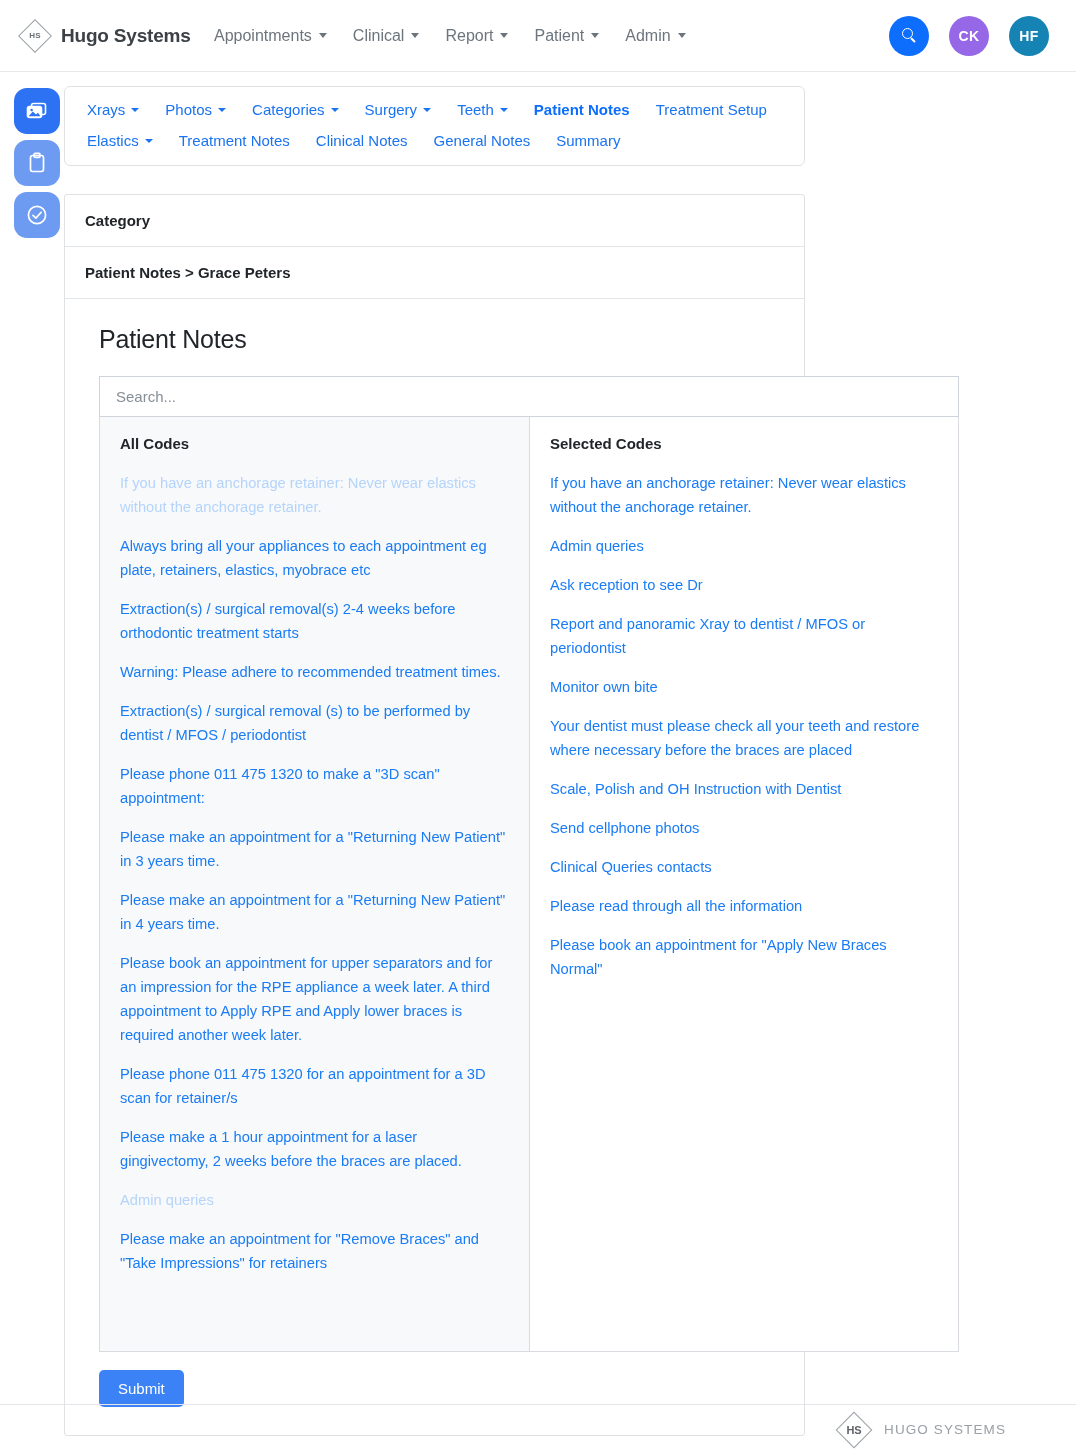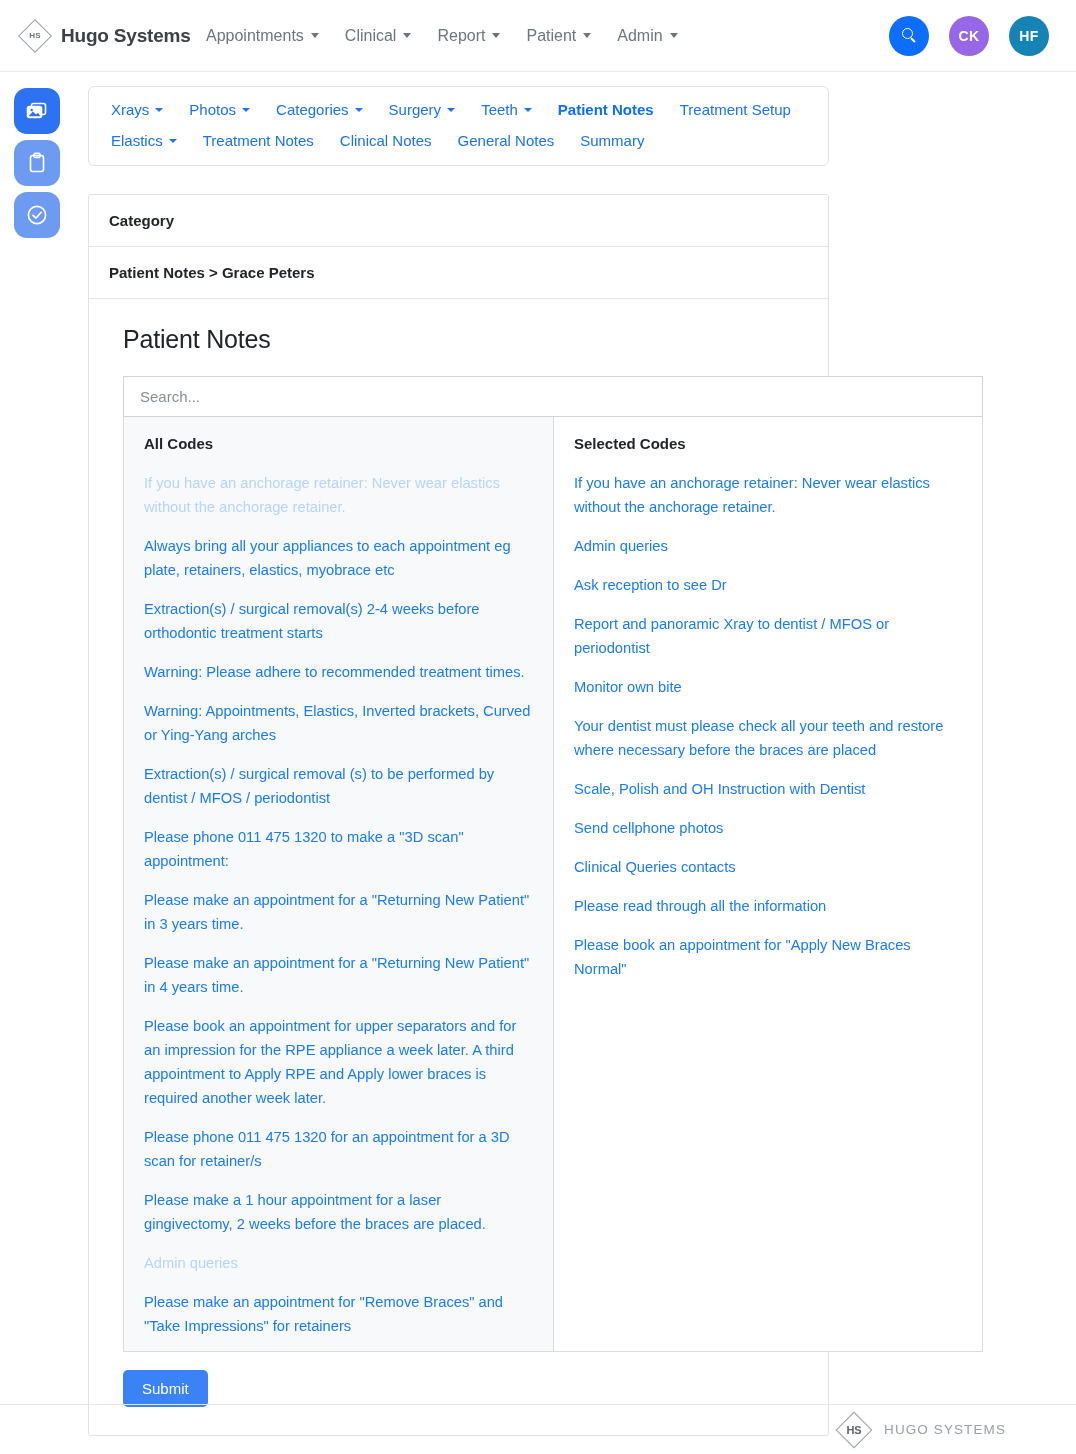--- a/index.html
+++ b/index.html
@@ -52,21 +52,21 @@
     font-size: 19px;
     font-weight: bold;
     color: #3c4145;
     letter-spacing: -.2px;
     white-space: nowrap;
   }
   .navlinks {
     display: flex;
     align-items: center;
     gap: 26px;
-    margin-left: 28px;
+    margin-left: 36px;
   }
   .navlink {
     font-size: 16px;
     color: #6c757d;
     display: inline-flex;
     align-items: center;
     gap: 7px;
     cursor: pointer;
     white-space: nowrap;
   }
@@ -133,21 +133,21 @@
     border-radius: 13px;
     display: flex; align-items: center; justify-content: center;
     cursor: pointer;
   }
   .rail-btn.active { background: #2d72f3; }
   .rail-btn.dim { background: #6d9bf1; }
 
   
   .page {
     position: absolute;
-    left: 88px;
+    left: 64px;
     top: 86px;
     width: 741px;
   }
   .card {
     background: #fff;
     border: 1px solid #dfe2e5;
     border-radius: 6px;
   }
   .tabs-card {
     padding: 14px 22px 16px 22px;
@@ -442,21 +442,20 @@
 
       <div class="dual">
 
         <div class="col col-left">
           <div class="col-head">All Codes</div>
 
           <div class="code-item used">If you have an anchorage retainer: Never wear elastics without the anchorage retainer.</div>
           <div class="code-item">Always bring all your appliances to each appointment eg plate, retainers, elastics, myobrace etc</div>
           <div class="code-item">Extraction(s) / surgical removal(s) 2-4 weeks before orthodontic treatment starts</div>
           <div class="code-item">Warning: Please adhere to recommended treatment times.</div>
-          <div class="code-item">Warning: Appointments, Elastics, Inverted brackets, Curved or Ying-Yang arches</div>
           <div class="code-item">Extraction(s) / surgical removal (s) to be performed by dentist / MFOS / periodontist</div>
           <div class="code-item">Please phone 011 475 1320 to make a "3D scan" appointment:</div>
           <div class="code-item">Please make an appointment for a "Returning New Patient" in 3 years time.</div>
           <div class="code-item">Please make an appointment for a "Returning New Patient" in 4 years time.</div>
           <div class="code-item">Please book an appointment for upper separators and for an impression for the RPE appliance a week later. A third appointment to Apply RPE and Apply lower braces is required another week later.</div>
           <div class="code-item">Please phone 011 475 1320 for an appointment for a 3D scan for retainer/s</div>
           <div class="code-item">Please make a 1 hour appointment for a laser gingivectomy, 2 weeks before the braces are placed.</div>
           <div class="code-item used">Admin queries</div>
           <div class="code-item">Please make an appointment for "Remove Braces" and "Take Impressions" for retainers</div>
 

